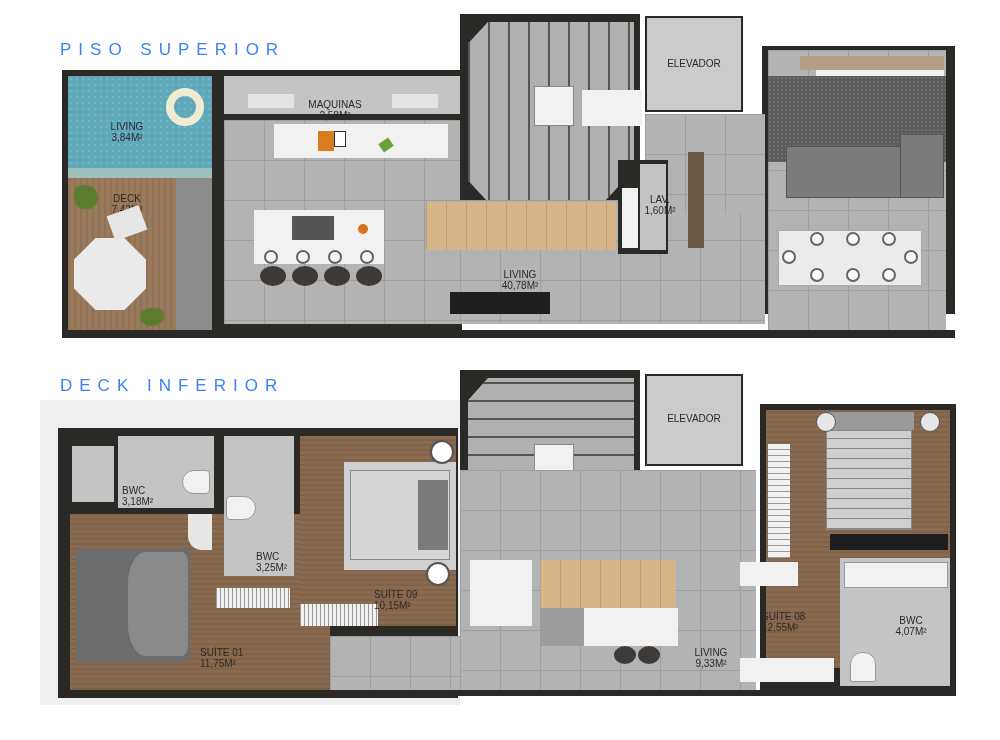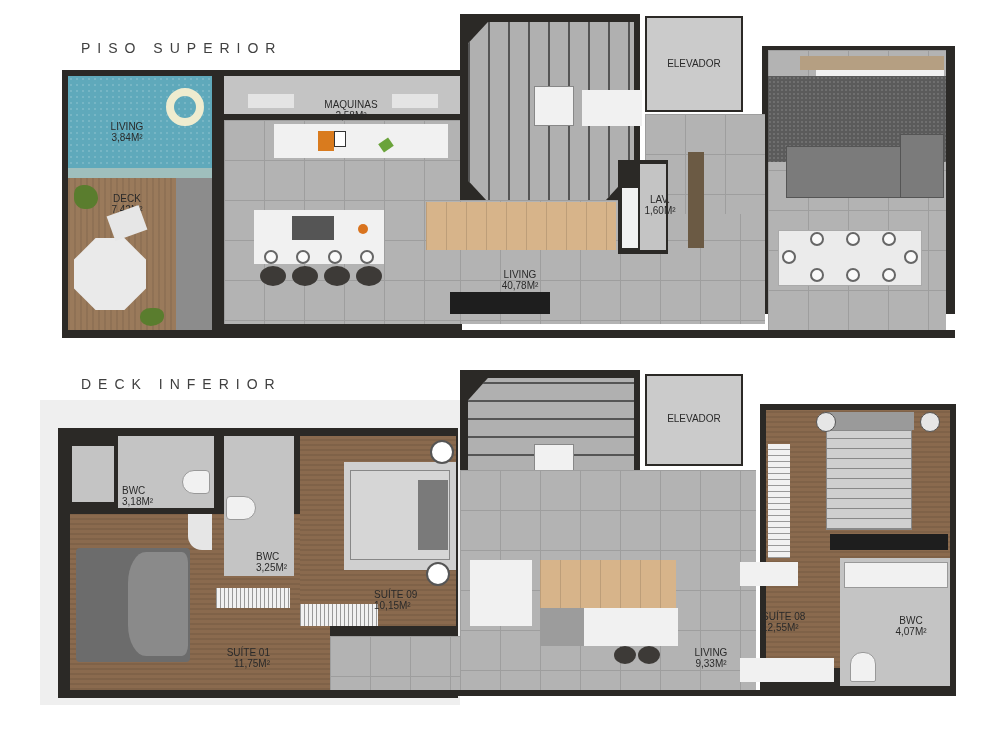--- a/index.html
+++ b/index.html
@@ -1,18 +1,18 @@
 <!DOCTYPE html>
 <html><head>
 <meta charset="utf-8">
 <style>
   html,body{margin:0;padding:0;background:#ffffff;}
   body{width:1000px;height:740px;position:relative;overflow:hidden;font-family:"Liberation Sans",sans-serif;}
   .abs{position:absolute;box-sizing:border-box;}
-  .title{font-family:"Liberation Sans",sans-serif;font-size:14px;letter-spacing:7px;color:#404040;font-weight:400;margin-left:21px;}
+  .title{font-family:"Liberation Sans",sans-serif;font-size:17px;letter-spacing:7px;color:#3b82f6;font-weight:400;}
   .wall{background:#2b2926;}
   .floor-light{background:#c4c4c4;}
   .floor-tile{background:#b3b3b3;background-image:linear-gradient(#9e9e9e 1px,transparent 1px),linear-gradient(90deg,#9e9e9e 1px,transparent 1px);background-size:40px 40px;}
   .wood{background:#8a6a4e;background-image:repeating-linear-gradient(0deg,rgba(0,0,0,.08) 0 2px,transparent 2px 5px);}
   .wood-h{background:#8a6a4e;background-image:repeating-linear-gradient(90deg,rgba(0,0,0,.07) 0 2px,transparent 2px 6px);}
   .light-wood{background:#d7b48a;background-image:repeating-linear-gradient(90deg,rgba(0,0,0,.12) 0 1px,transparent 1px 20px);}
   .pool{background:#5fa9bb;background-image:radial-gradient(rgba(255,255,255,.15) 1px,transparent 1px);background-size:6px 6px;}
   .white{background:#f1f1f1;}
   .label{font-size:10px;color:#2a2a2a;line-height:11px;text-align:center;white-space:pre-line;}
   .stair{background:#b0b0b0;background-image:repeating-linear-gradient(90deg,#555 0 2px,transparent 2px 20px);}
@@ -49,21 +49,21 @@
   </div>
   <div class="abs" style="left:12px;top:168px;width:72px;height:72px;background:#eaeaea;clip-path:polygon(30% 0,70% 0,100% 30%,100% 70%,70% 100%,30% 100%,0 70%,0 30%);"></div>
   <div class="abs" style="left:48px;top:140px;width:34px;height:26px;background:#e6e6e6;transform:rotate(-20deg);"></div>
   <div class="abs" style="left:12px;top:115px;width:24px;height:24px;background:#5a7d2e;border-radius:40% 60% 50% 50%;"></div>
   <div class="abs" style="left:78px;top:238px;width:24px;height:18px;background:#5a7d2e;border-radius:50% 40% 60% 50%;"></div>
 
   <div class="abs floor-tile" style="left:162px;top:50px;width:236px;height:204px;"></div>
   <div class="abs floor-light" style="left:162px;top:6px;width:236px;height:38px;"></div>
   <div class="abs" style="left:186px;top:24px;width:46px;height:14px;background:#e4e4e4;"></div>
   <div class="abs" style="left:330px;top:24px;width:46px;height:14px;background:#e4e4e4;"></div>
-  <div class="abs label" style="left:254px;top:18px;width:70px;">
+  <div class="abs label" style="left:238px;top:18px;width:70px;">
     <span>MAQUINAS</span><br><span>2,58M²</span>
   </div>
 
   <div class="abs white" style="left:212px;top:54px;width:174px;height:34px;"></div>
   <div class="abs" style="left:256px;top:61px;width:16px;height:20px;background:#d97b1e;"></div>
   <div class="abs" style="left:272px;top:61px;width:12px;height:16px;border:1px solid #333;background:#fff;"></div>
   <div class="abs" style="left:318px;top:70px;width:12px;height:10px;background:#6aa33a;transform:rotate(-35deg);"></div>
 
   <div class="abs white" style="left:192px;top:140px;width:130px;height:54px;"></div>
   <div class="abs" style="left:230px;top:146px;width:42px;height:24px;background:#555;"></div>
@@ -127,21 +127,21 @@
 <div class="abs floor-light" style="left:72px;top:446px;width:42px;height:56px;"></div>
 <div class="abs white" style="left:182px;top:470px;width:28px;height:24px;border-radius:12px 4px 4px 12px;border:1px solid #999;"></div>
 <div class="abs label" style="left:122px;top:474px;width:44px;text-align:left;">
   <span>BWC</span><br><span>3,18M²</span>
 </div>
 
 <div class="abs wood" style="left:70px;top:514px;width:260px;height:176px;"></div>
 <div class="abs" style="left:76px;top:548px;width:114px;height:114px;background:#6c6c6c;border-radius:4px;"></div>
 <div class="abs" style="left:128px;top:552px;width:60px;height:104px;background:#8a8a8a;border-radius:30% 10% 10% 30%;"></div>
 <div class="abs" style="left:188px;top:514px;width:24px;height:36px;background:#e6e6e6;border-radius:0 0 0 14px;"></div>
-<div class="abs label" style="left:210px;top:636px;width:60px;text-align:right;">
+<div class="abs label" style="left:200px;top:636px;width:60px;text-align:left;">
   <span>SUÍTE 01</span><br><span>11,75M²</span>
 </div>
 
 <div class="abs floor-light" style="left:224px;top:436px;width:70px;height:140px;"></div>
 <div class="abs white" style="left:226px;top:496px;width:30px;height:24px;border-radius:4px 12px 12px 4px;border:1px solid #999;"></div>
 <div class="abs label" style="left:256px;top:540px;width:44px;text-align:left;">
   <span>BWC</span><br><span>3,25M²</span>
 </div>
 <div class="abs white" style="left:216px;top:588px;width:74px;height:20px;background-image:repeating-linear-gradient(90deg,#999 0 1px,transparent 1px 4px);"></div>
 

